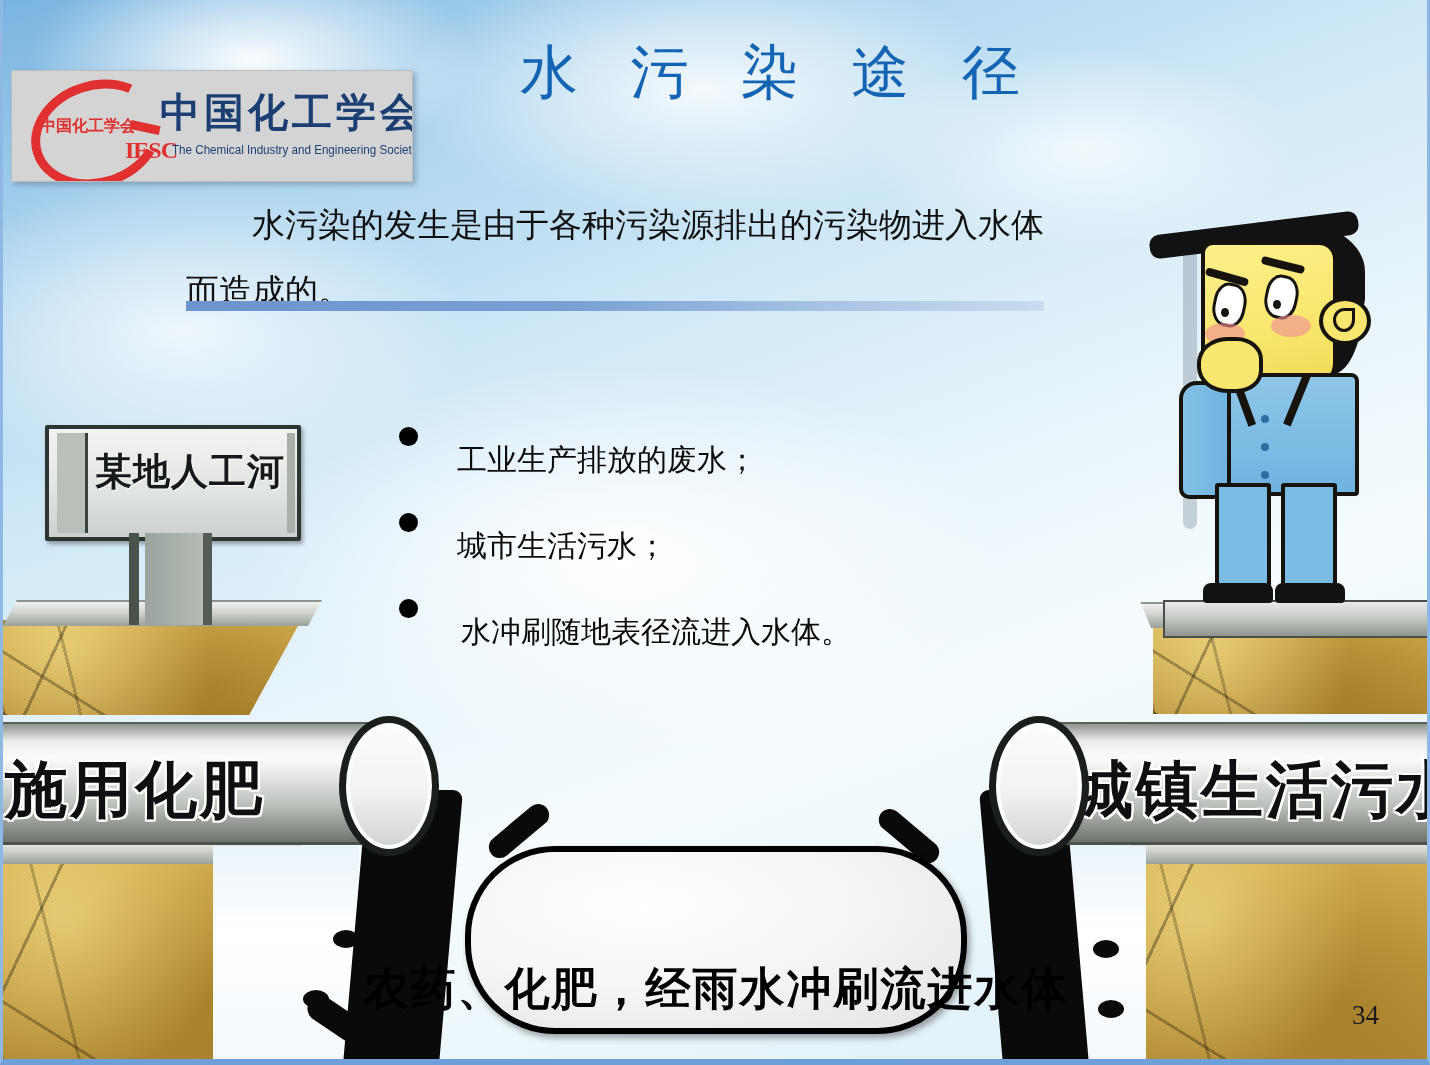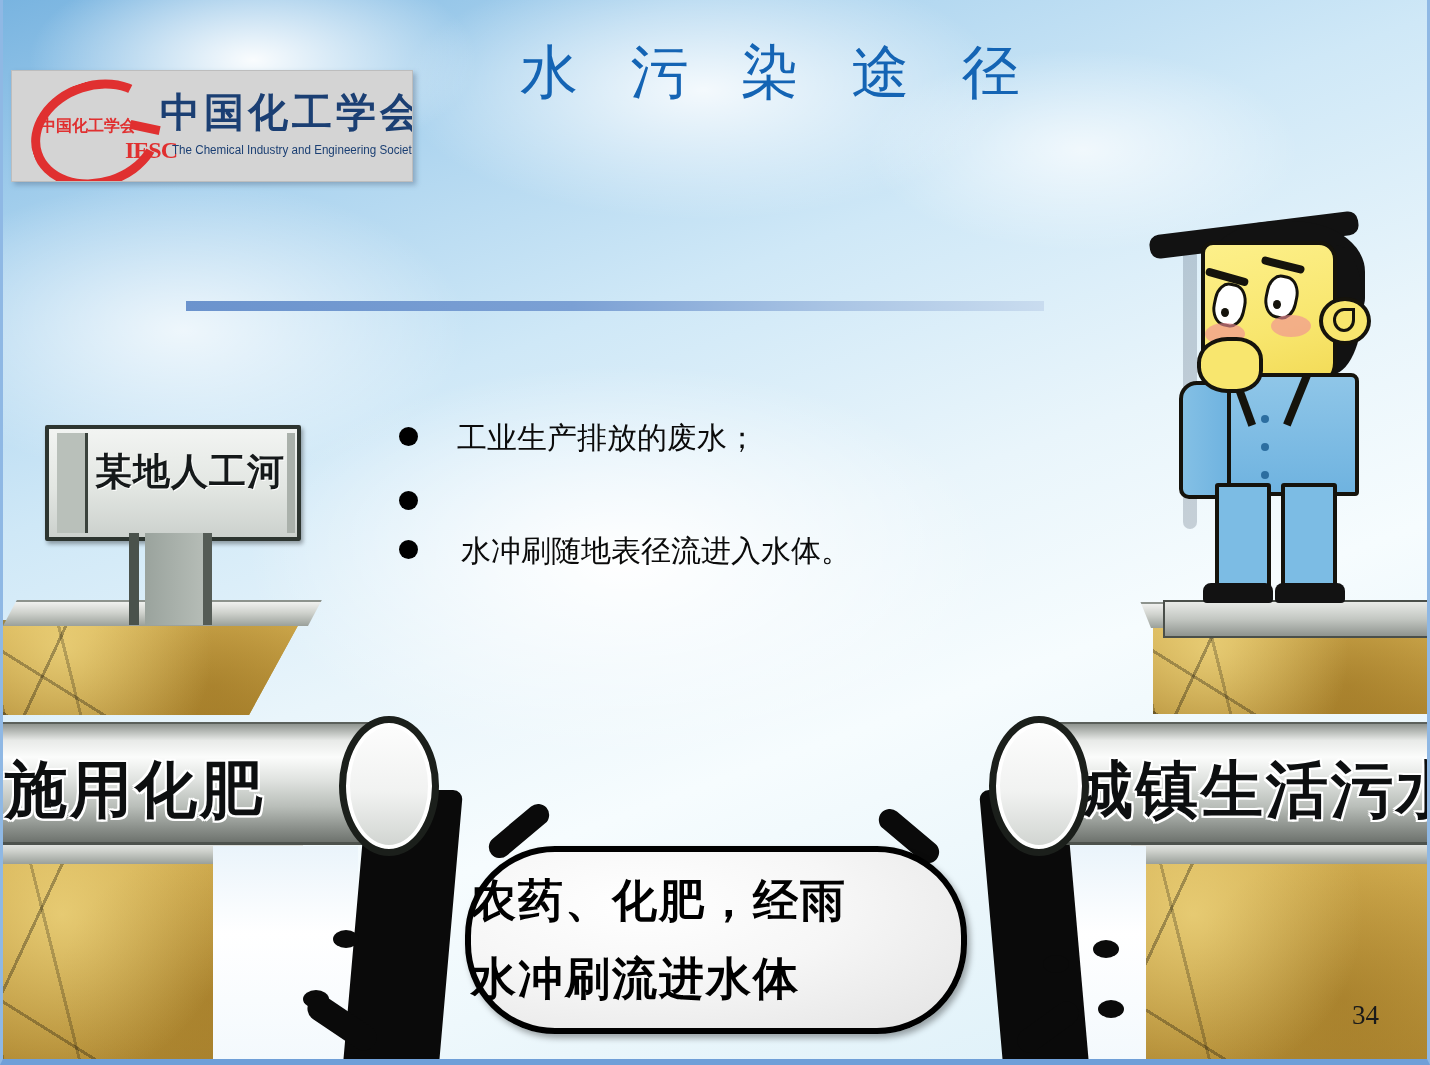--- a/index.html
+++ b/index.html
@@ -96,21 +96,21 @@
   }
   #bullets{position:absolute;left:396px;top:415px;width:620px;}
   .bullet-row{display:flex;align-items:flex-start;margin-bottom:18px;}
   .dot{
     width:19px;height:19px;border-radius:50%;background:#000;
     margin-top:12px;flex:0 0 19px;
   }
   .btxt{
     margin-left:39px;
     font-family:"DejaVu Serif","Liberation Serif",serif;
-    font-size:30px;line-height:46px;color:#0b0b0b;
+    font-size:30px;line-height:46px;color:#0b0b0b;margin-top:22px;
   }
   .btxt .l2{display:block;margin-left:4px;}
 
   
   #sign{position:absolute;left:30px;top:425px;width:260px;height:200px;}
   #sign .board{
     position:absolute;left:0;top:0;width:248px;height:108px;
     background:linear-gradient(to bottom,#f2f4f2 0%,#e2e6e2 55%,#ccd1cd 100%);
     border:4px solid #2d3530;border-radius:2px;
     box-shadow:2px 3px 4px rgba(0,0,0,.35);
@@ -203,22 +203,22 @@
   #poolL{left:210px;top:846px;width:145px;height:219px;}
   #poolR{left:1068px;top:846px;width:75px;height:219px;}
 
   
   #callout{
     position:absolute;left:462px;top:846px;width:490px;height:176px;
     border-radius:90px;
     background:radial-gradient(ellipse at 35% 30%,#ffffff 0%,#f6f6f6 45%,#e3e3e3 100%);
     border:6px solid #000;
     box-shadow:3px 4px 6px rgba(0,0,0,.35);
-    display:flex;flex-direction:column;
-    align-items:flex-start;justify-content:center;
+    display:flex;flex-direction:row;
+    align-items:flex-end;justify-content:center;
   }
   #callout .cline{
     font-family:"DejaVu Serif","Liberation Serif",serif;
     font-size:45px;font-weight:bold;color:#000;letter-spacing:2px;
     line-height:78px;white-space:nowrap;
   }
 
   
   #man{position:absolute;left:1140px;top:205px;width:250px;height:400px;}
   #man .hairtop{position:absolute;left:6px;top:18px;width:210px;height:24px;background:#121212;border-radius:10px;transform:rotate(-7deg);}
@@ -278,29 +278,31 @@
     <div class="ring"></div>
     <div class="tail"></div>
     <div class="ring-inner">中国化工学会</div>
     <div class="cname">中国化工学会</div>
     <div class="iesc">IESC</div>
     <div class="ename">The Chemical Industry and Engineering Society of China</div>
   </div>
 
   <div id="title">水 污 染 途 径</div>
 
+  <div id="para">水污染的发生是由于各种污染源排出的污染物进入水体而造成的。</div>
   <div id="underbar"></div>
 
   <div id="bullets">
     <div class="bullet-row">
       <span class="dot"></span>
       <span class="btxt">工业生产排放的废水；</span>
     </div>
     <div class="bullet-row">
       <span class="dot"></span>
+      <span class="btxt">城市生活污水；</span>
     </div>
     <div class="bullet-row">
       <span class="dot"></span>
       <span class="btxt">
         <span class="l2">水冲刷随地表径流进入水体。</span>
       </span>
     </div>
   </div>
 
   <div id="bankL-top" class="bank"></div>

